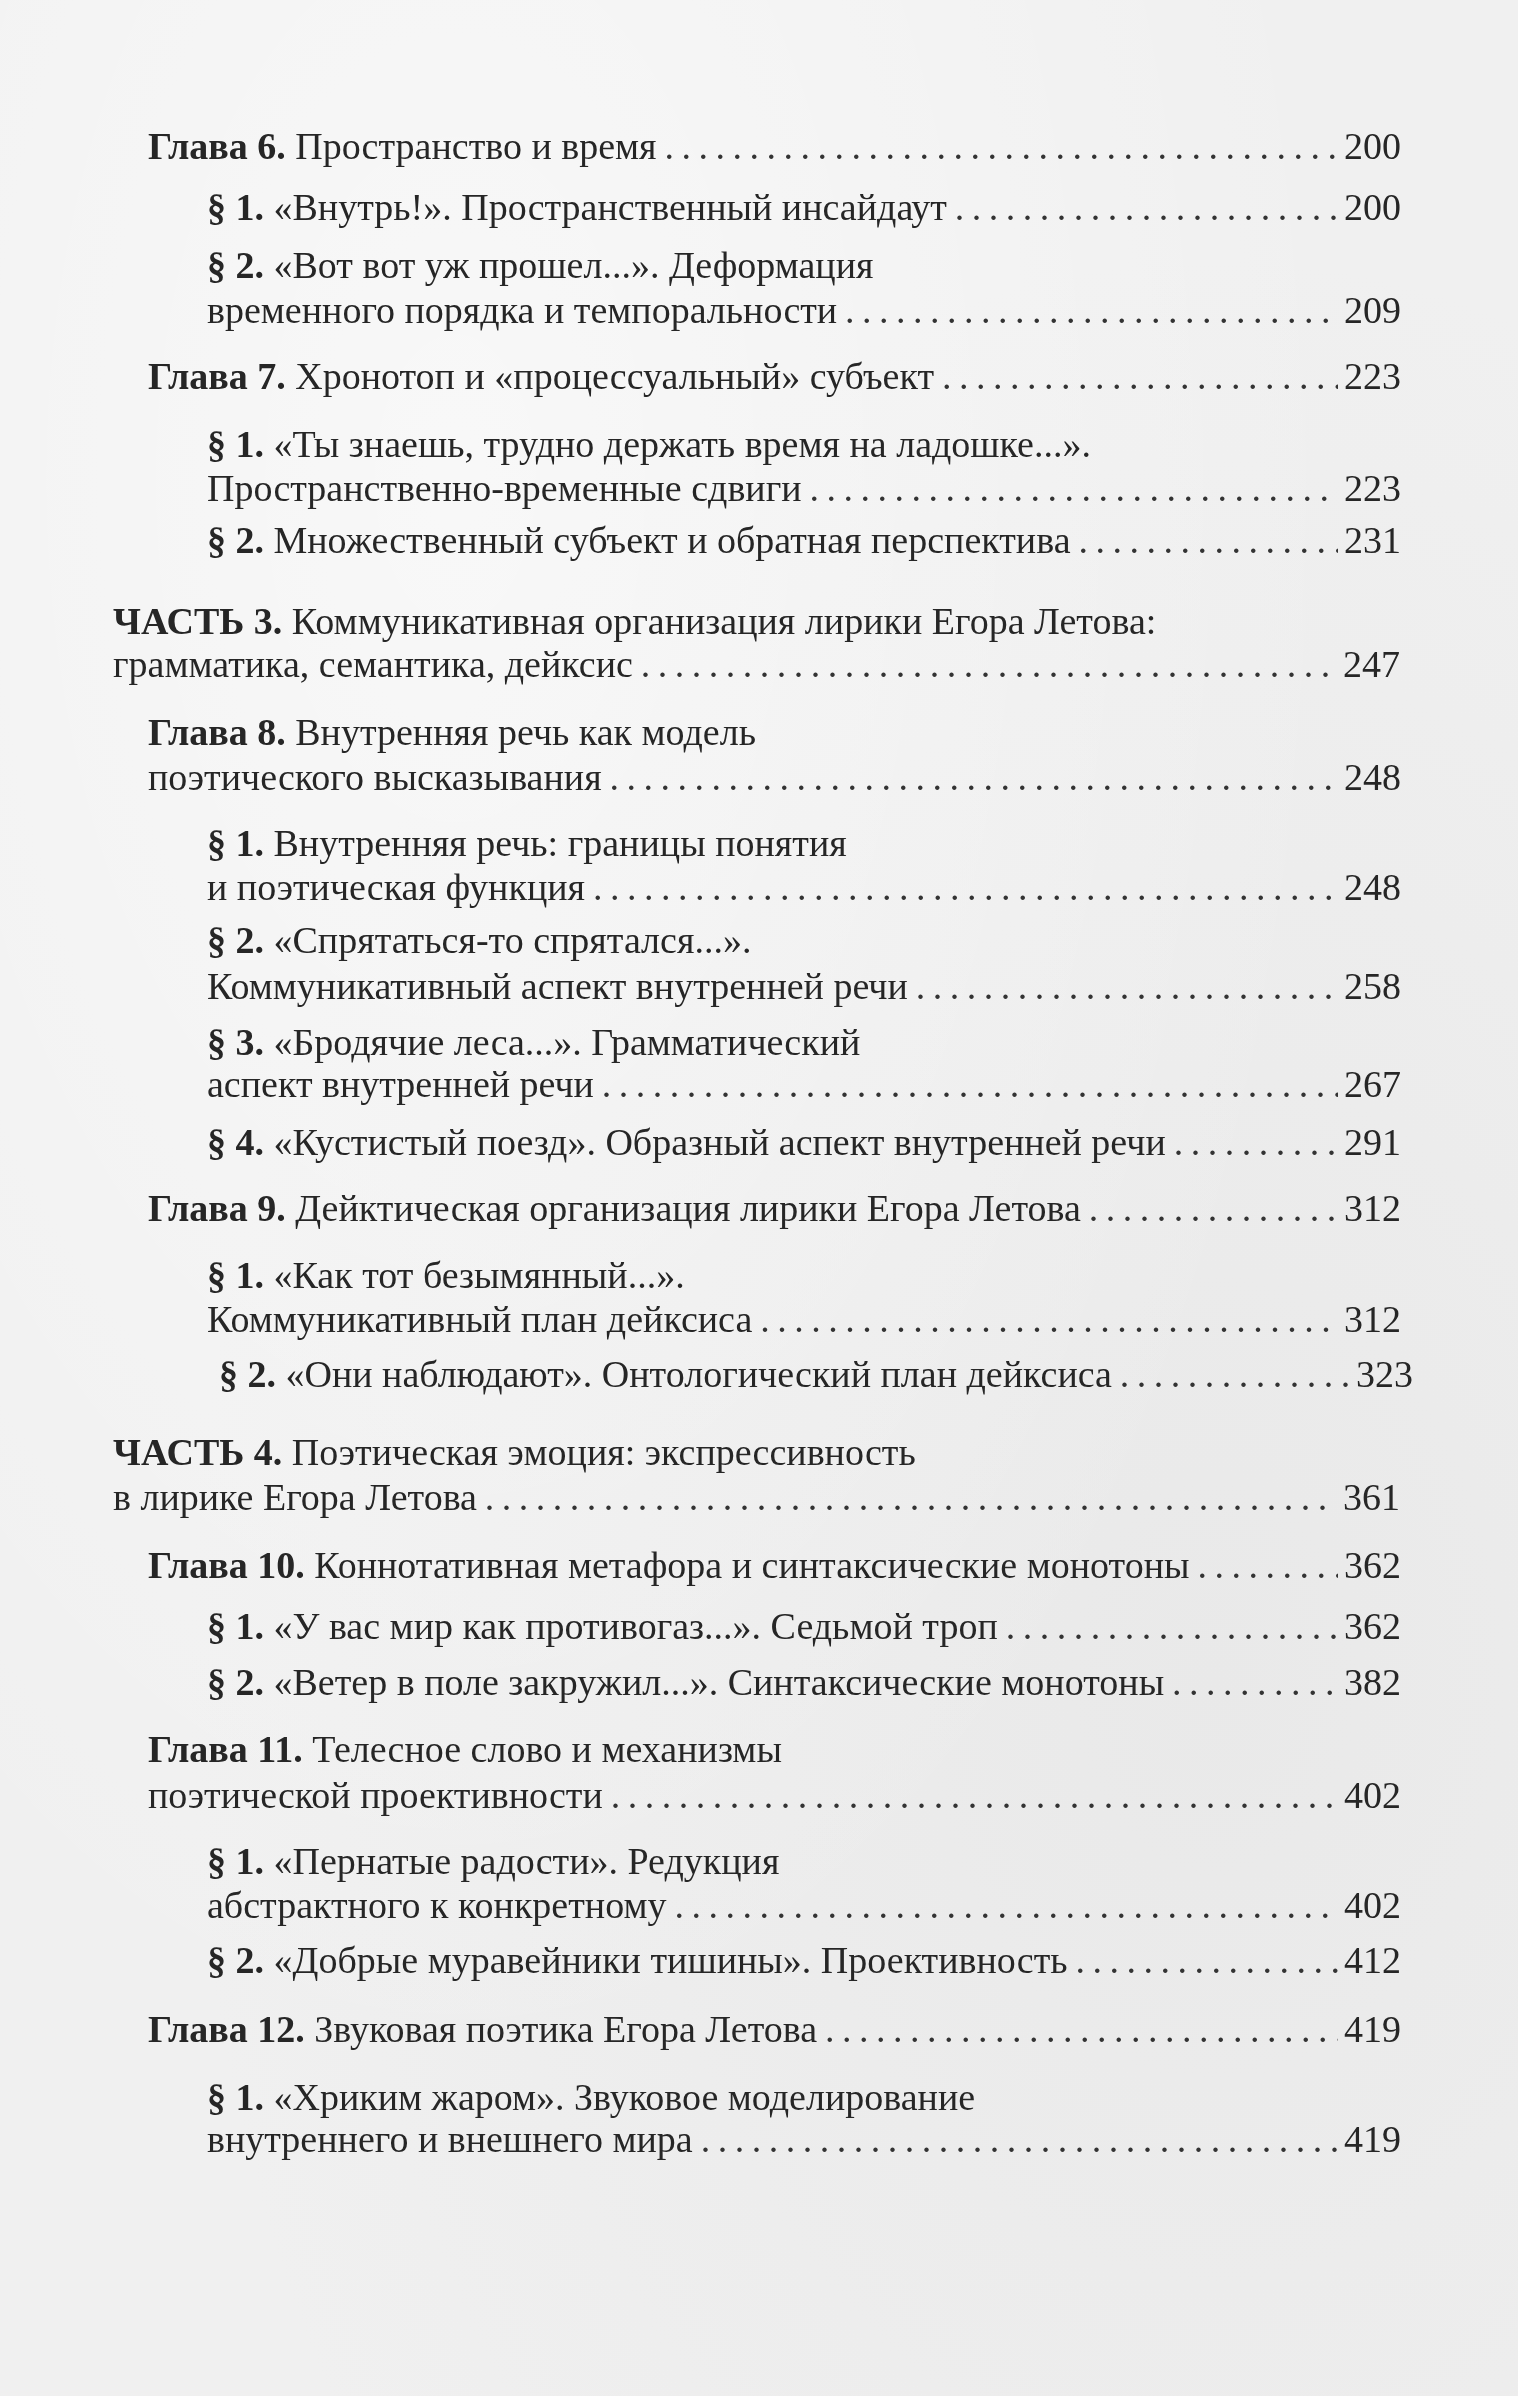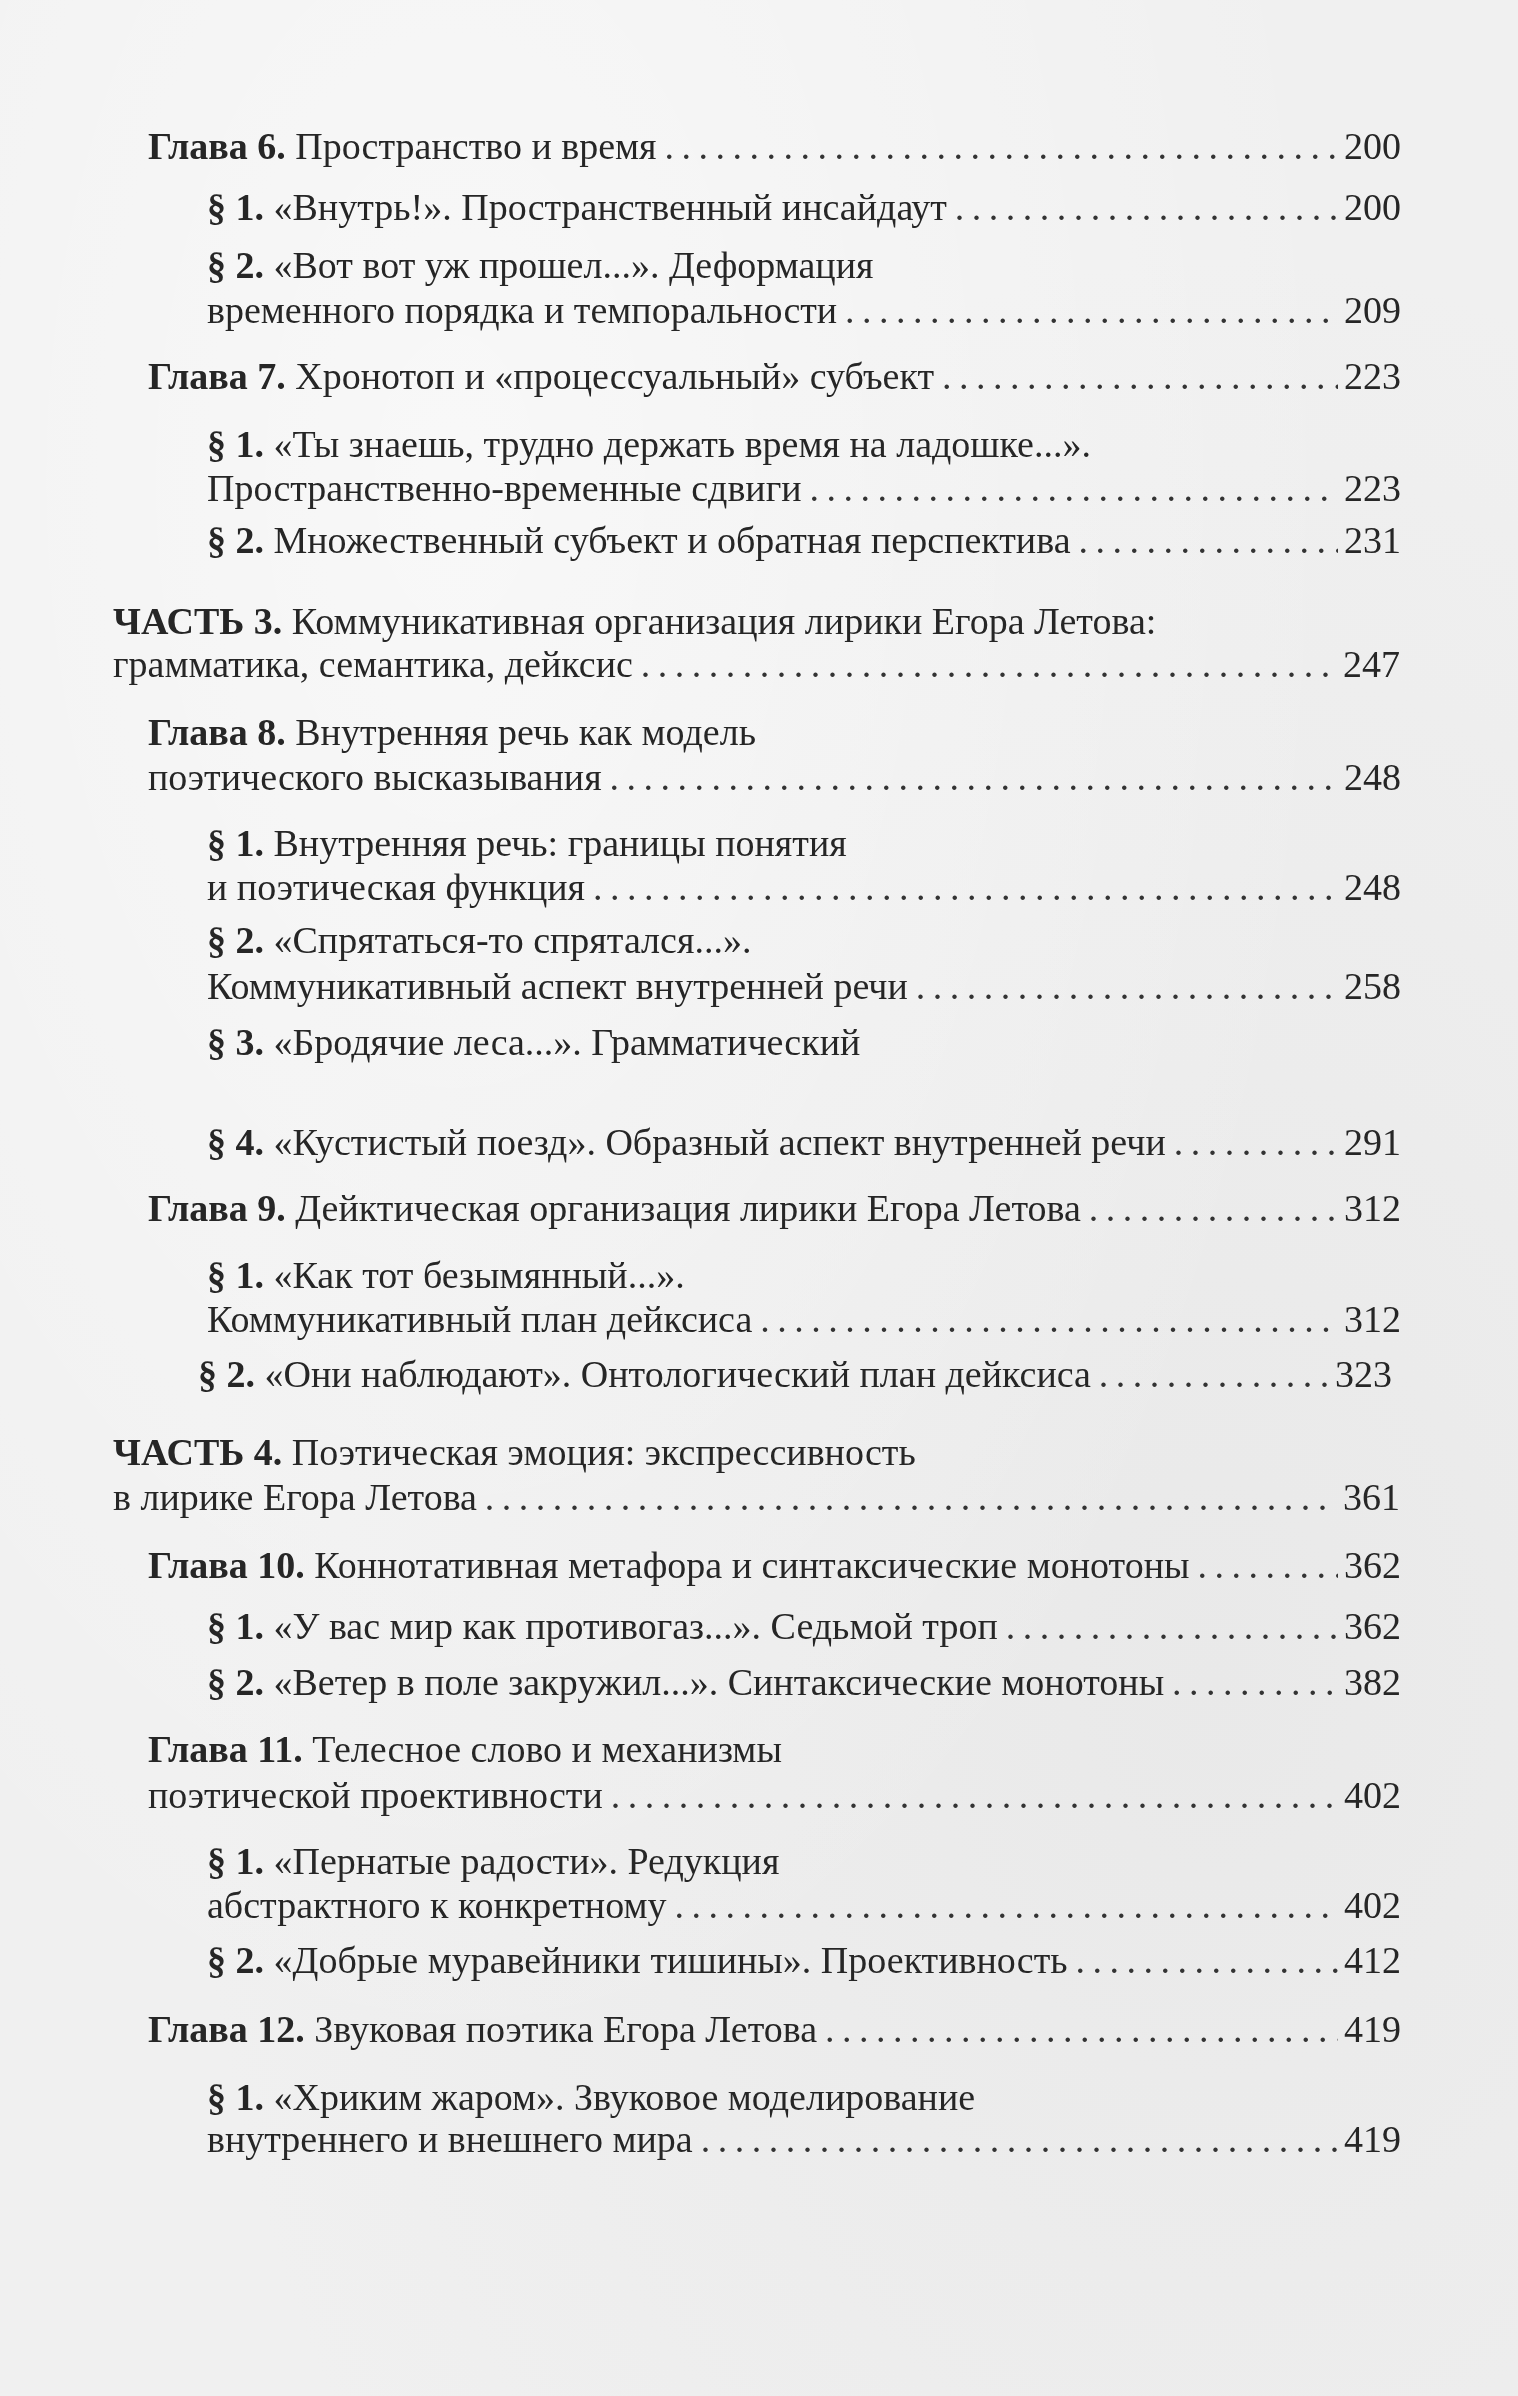--- a/index.html
+++ b/index.html
@@ -140,20 +140,25 @@
   </div>
   <div class="line" style="left:207px; top:965px; width:1194px;">
     <span class="text">Коммуникативный аспект внутренней речи</span>
     <span class="leader"></span>
     <span class="page">258</span>
   </div>
 
   <div class="line" style="left:207px; top:1021px; width:1194px;">
     <span class="text"><span class="lbl">§ 3.</span> <span>«Бродячие леса...». Грамматический</span></span>
   </div>
+  <div class="line" style="left:207px; top:1063px; width:1194px;">
+    <span class="text">аспект внутренней речи</span>
+    <span class="leader"></span>
+    <span class="page">267</span>
+  </div>
 
   <div class="line" style="left:207px; top:1121px; width:1194px;">
     <span class="text"><span class="lbl">§ 4.</span> <span>«Кустистый поезд». Образный аспект внутренней речи</span></span>
     <span class="leader"></span>
     <span class="page">291</span>
   </div>
 
   <div class="line" style="left:148px; top:1187px; width:1253px;">
     <span class="text"><span class="lbl">Глава 9.</span> <span>Дейктическая организация лирики Егора Летова</span></span>
     <span class="leader"></span>
@@ -162,21 +167,21 @@
 
   <div class="line" style="left:207px; top:1254px; width:1194px;">
     <span class="text"><span class="lbl">§ 1.</span> <span>«Как тот безымянный...».</span></span>
   </div>
   <div class="line" style="left:207px; top:1298px; width:1194px;">
     <span class="text">Коммуникативный план дейксиса</span>
     <span class="leader"></span>
     <span class="page">312</span>
   </div>
 
-  <div class="line" style="left:198px; top:1353px; width:1194px;align-items:flex-end;">
+  <div class="line" style="left:219px; top:1353px; width:1194px;align-items:flex-end;">
     <span class="text"><span class="lbl">§ 2.</span> <span>«Они наблюдают». Онтологический план дейксиса</span></span>
     <span class="leader"></span>
     <span class="page">323</span>
   </div>
 
   <div class="line" style="left:113px; top:1431px; width:1287px;">
     <span class="text"><span class="lbl">ЧАСТЬ 4.</span> <span>Поэтическая эмоция: экспрессивность</span></span>
   </div>
   <div class="line" style="left:113px; top:1476px; width:1287px;">
     <span class="text">в лирике Егора Летова</span>

